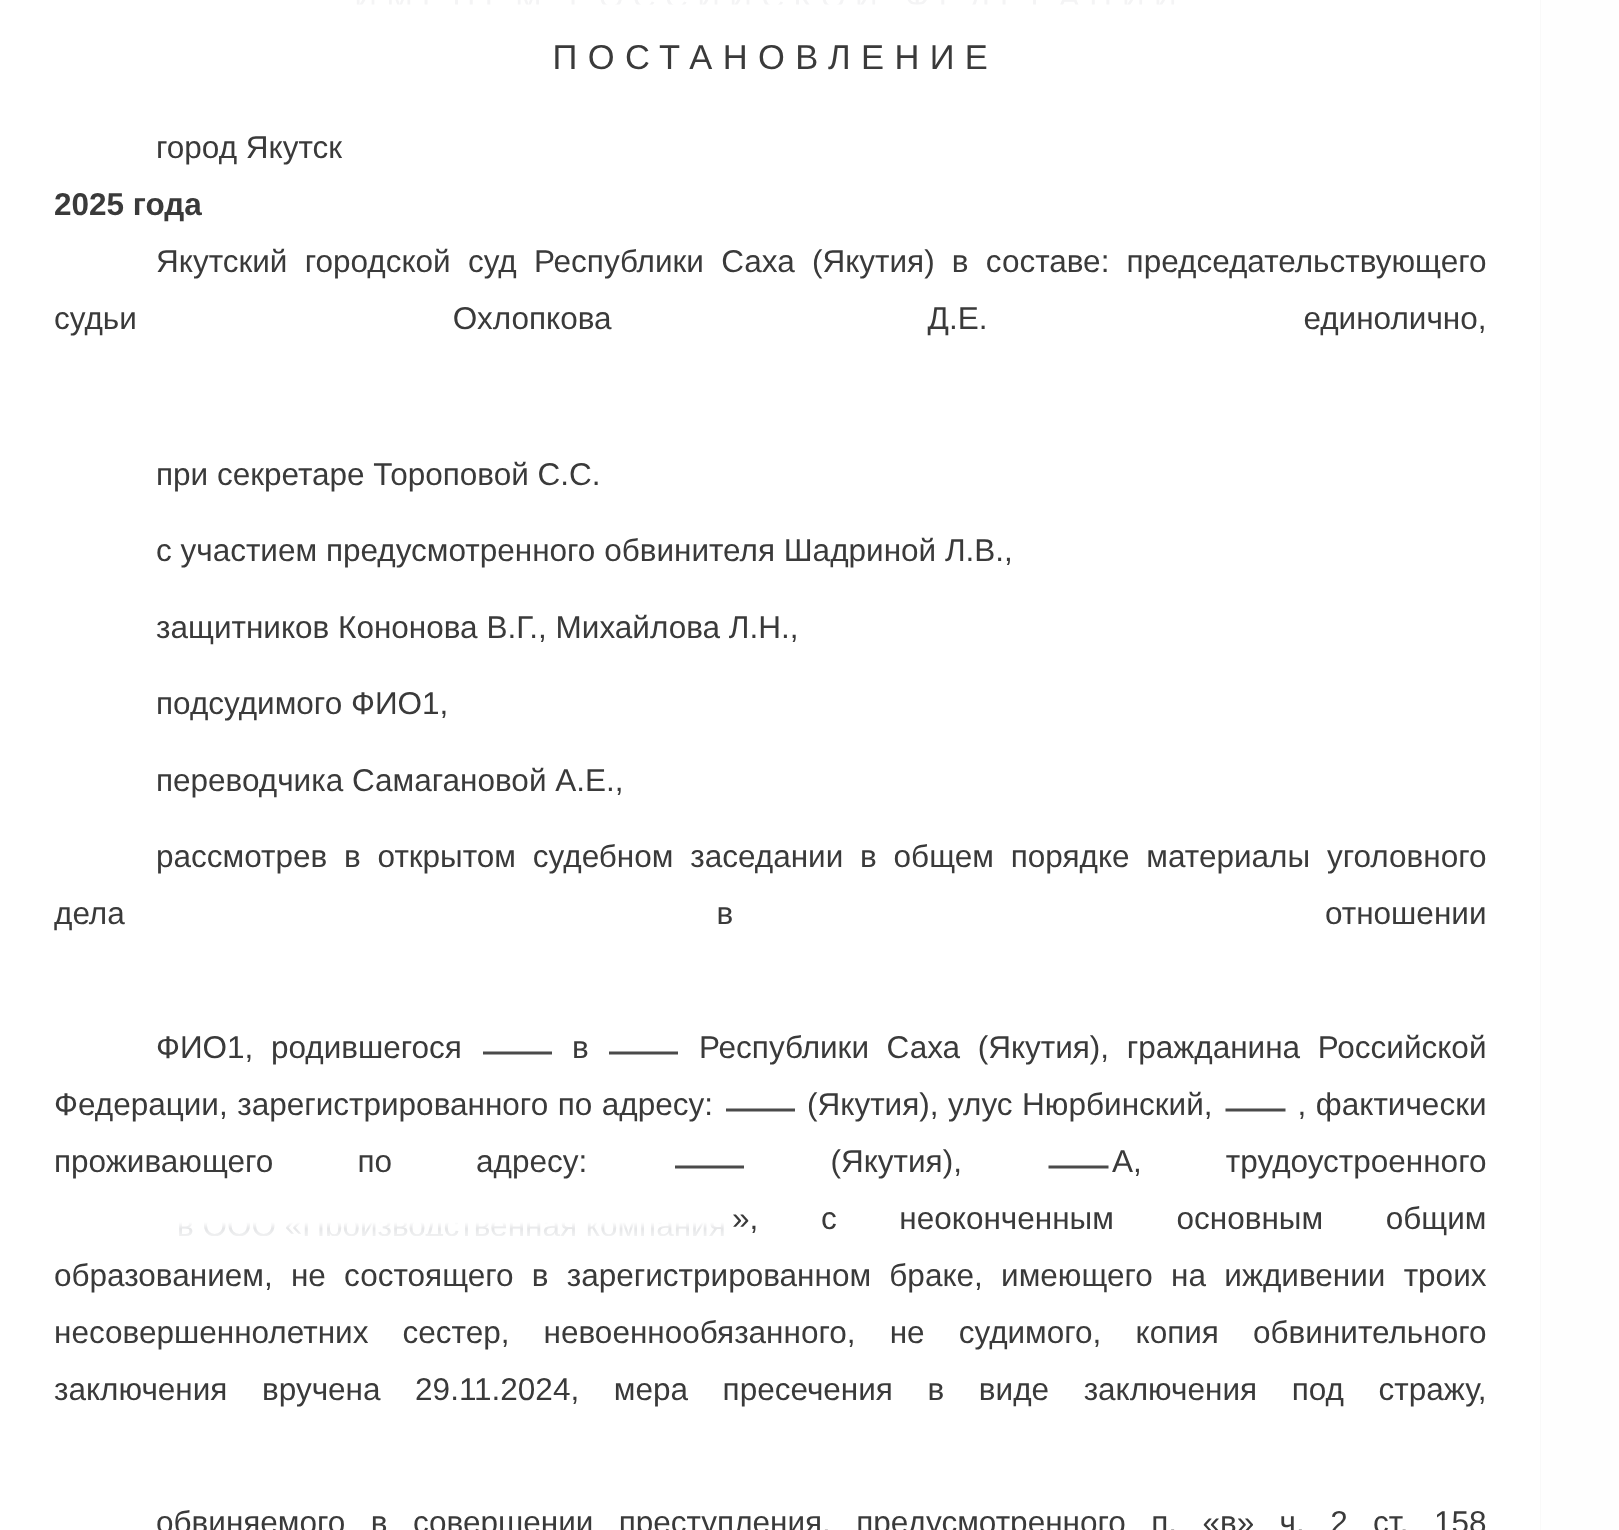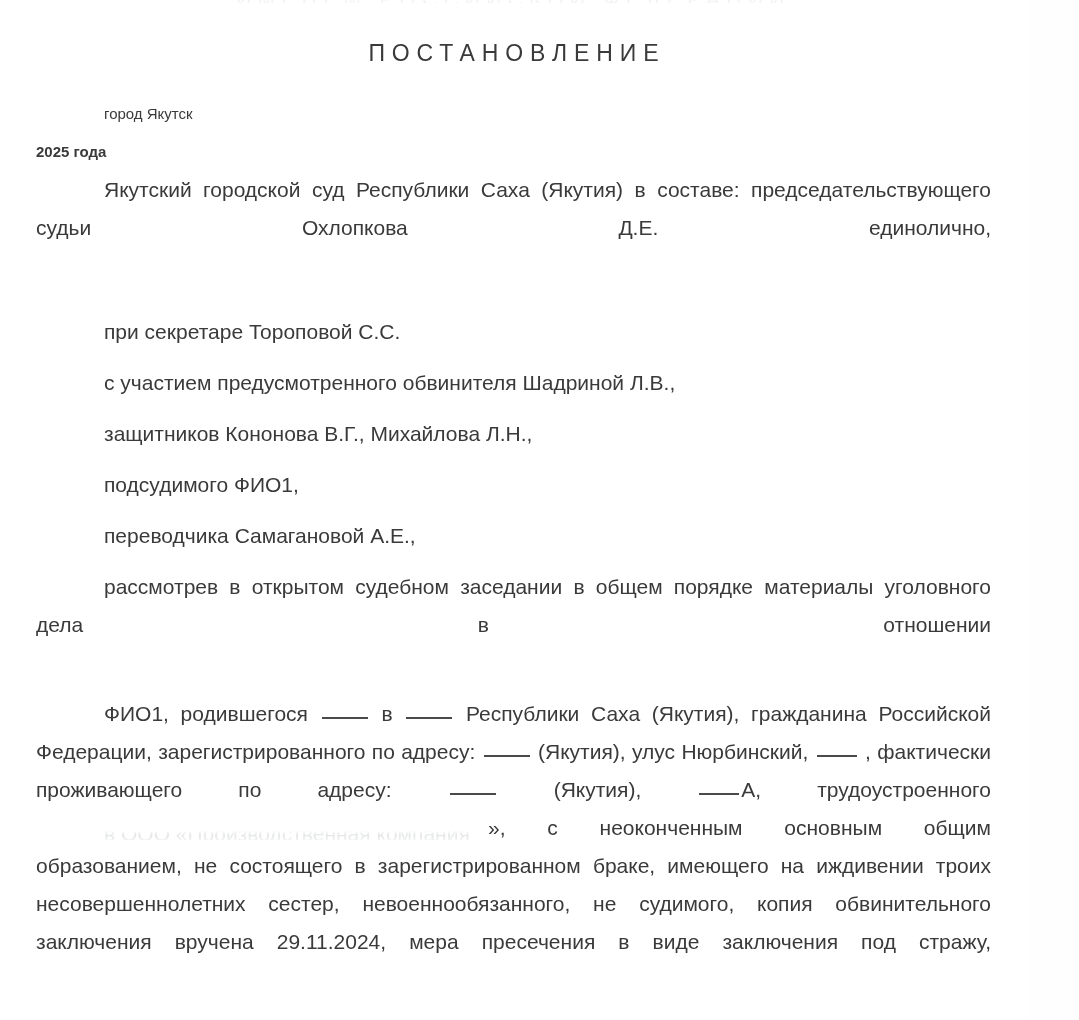--- a/index.html
+++ b/index.html
@@ -17,21 +17,21 @@
     -webkit-font-smoothing: antialiased;
   }
 
   
   #doc-page {
     position: relative;
     width: 1027px;
     height: 988px;
     background: #ffffff;
     box-sizing: border-box;
-    padding: 16px 36px 0 36px;
+    padding: 1px 36px 0 36px;
   }
   
   #page-edge-rule {
     position: absolute;
     top: 0;
     right: -1px;
     width: 1px;
     height: 1020px;
     background: #e9eaec;
   }
@@ -66,21 +66,21 @@
     font-size: 23px;
     font-weight: 400;
     letter-spacing: 0.30em;
     text-indent: 0.30em;
     color: #3a3a3a;
     line-height: 1.1;
   }
 
   .place-block {
     margin-top: 29px;
-    font-size: 15px;
+    font-size: 21px;
     line-height: 38px;
   }
   .place-block .city-line {
     display: block;
     padding-left: 68px;
   }
   .place-block .year-line {
     display: block;
     font-weight: bold;
   }
@@ -128,21 +128,21 @@
     white-space: nowrap;
     font-size: 21px;
     
     -webkit-mask-image: linear-gradient(to bottom,
         rgba(0,0,0,0) 0%, rgba(0,0,0,0) 58%,
         rgba(0,0,0,0.55) 78%, rgba(0,0,0,0.30) 100%);
             mask-image: linear-gradient(to bottom,
         rgba(0,0,0,0) 0%, rgba(0,0,0,0) 58%,
         rgba(0,0,0,0.55) 78%, rgba(0,0,0,0.30) 100%);
   }
-  .faded-redaction span { position: relative; top: -3px; }
+  .faded-redaction span { position: relative; top: -3px; margin-left: 14px; }
 </style>
 </head>
 <body>
 
 <div id="doc-page">
 
   <div class="clipped-line">ИМЕНЕМ РОССИЙСКОЙ ФЕДЕРАЦИИ</div>
 
   <h1 class="doc-title">ПОСТАНОВЛЕНИЕ</h1>
 

